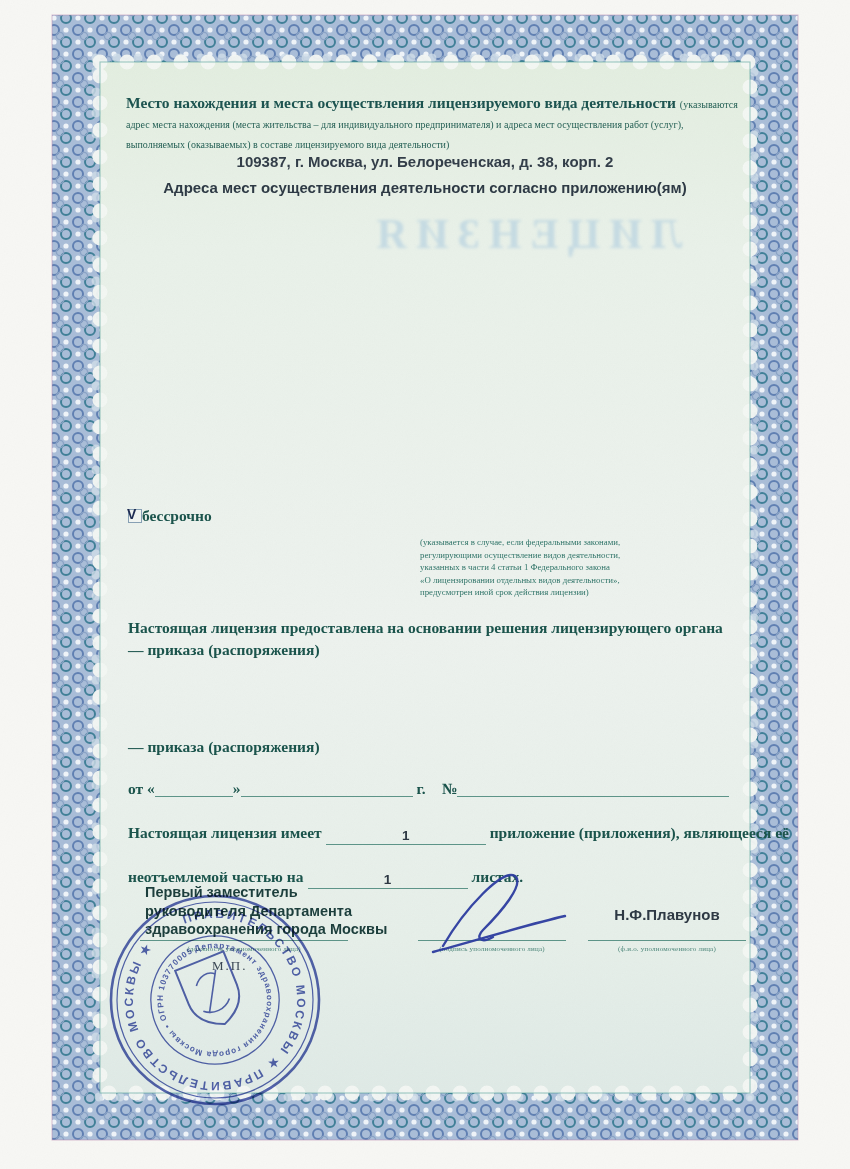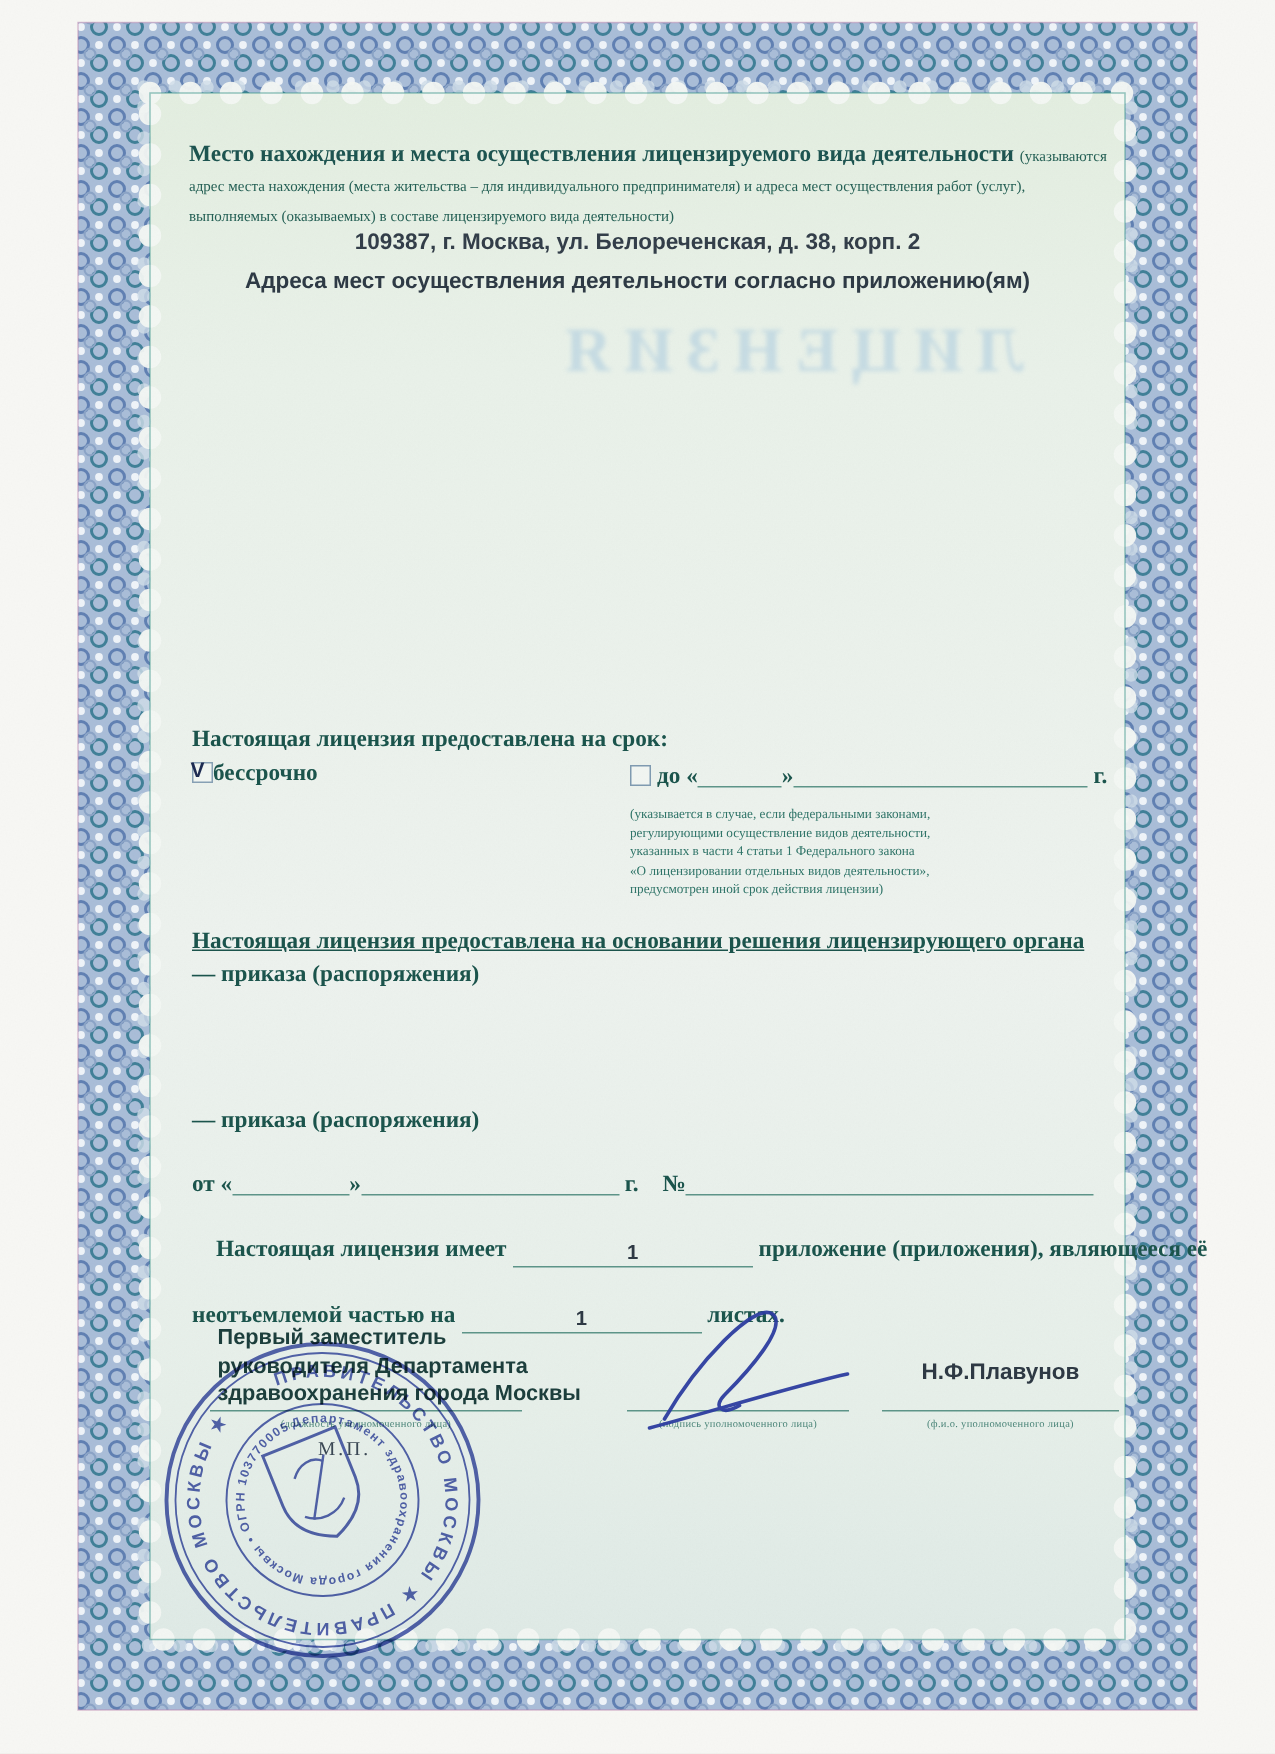--- a/index.html
+++ b/index.html
@@ -76,54 +76,48 @@
   <div class="abs ghost" style="left:320px;top:210px;width:410px;">ЛИЦЕНЗИЯ</div>
 
   <div class="wrapblock" style="left:126px;top:94px;width:612px;line-height:18px;">
     <span class="h-big">Место нахождения и места осуществления лицензируемого вида деятельности </span><span class="h-small">(указываются адрес места нахождения (места жительства – для индивидуального предпринимателя) и адреса мест осуществления работ (услуг), выполняемых (оказываемых) в составе лицензируемого вида деятельности)</span>
   </div>
 
   <div class="abs addr" style="left:100px;top:153px;width:650px;text-align:center;">109387, г. Москва, ул. Белореченская, д. 38, корп. 2</div>
 
   <div class="abs addr" style="left:100px;top:179px;width:650px;text-align:center;color:#2e3a45;">Адреса мест осуществления деятельности согласно приложению(ям)</div>
 
-  <div class="abs lbl" style="left:128px;top:484px;">Настоящая лицензия предоставлена на срок:</div>
 
   <div class="abs" style="left:128px;top:507px;">
     <span class="cbox"><span class="tick">V</span></span><span class="lbl">бессрочно</span>
   </div>
 
-  <div class="abs" style="left:420px;top:507px;">
-    <span class="cbox" style="border-color:#7f9ab0;"></span>
-    <span class="lbl">до «</span><span class="blank" style="width:56px;"></span><span class="lbl">»</span><span class="blank" style="width:196px;"></span>
-    <span class="lbl">г.</span>
-  </div>
 
   <div class="abs" style="left:420px;top:536px;">
     <div class="small-note">(указывается в случае, если федеральными законами,</div>
     <div class="small-note">регулирующими осуществление видов деятельности,</div>
     <div class="small-note">указанных в части 4 статьи 1 Федерального закона</div>
     <div class="small-note">«О лицензировании отдельных видов деятельности»,</div>
     <div class="small-note">предусмотрен иной срок действия лицензии)</div>
   </div>
 
-  <div class="abs lbl" style="left:128px;top:619px;text-decoration:underline;">Настоящая лицензия предоставлена на основании решения лицензирующего органа</div>
+  <div class="abs lbl" style="left:128px;top:619px;">Настоящая лицензия предоставлена на основании решения лицензирующего органа</div>
   <div class="abs lbl" style="left:128px;top:641px;">— приказа (распоряжения)</div>
 
 
   <div class="abs lbl" style="left:128px;top:738px;">— приказа (распоряжения)</div>
 
   <div class="abs" style="left:128px;top:779px;">
     <span class="lbl">от «</span><span class="blank" style="width:78px;"></span><span class="lbl">»</span><span class="blank" style="width:172px;"></span>
     <span class="lbl">г.</span>
     <span class="lbl nbsp" style="width:8px;"></span>
     <span class="lbl">№</span><span class="blank" style="width:272px;"></span>
   </div>
 
-  <div class="abs" style="left:144px;top:824px;">
+  <div class="abs" style="left:128px;top:824px;">
     <span class="lbl">Настоящая лицензия имеет</span>
     <span class="blank" style="width:160px;"><span class="val">1</span></span>
     <span class="lbl">приложение (приложения), являющееся её</span>
   </div>
   <div class="abs" style="left:128px;top:868px;">
     <span class="lbl">неотъемлемой частью на</span>
     <span class="blank" style="width:160px;"><span class="val">1</span></span>
     <span class="lbl">листах.</span>
   </div>
 

